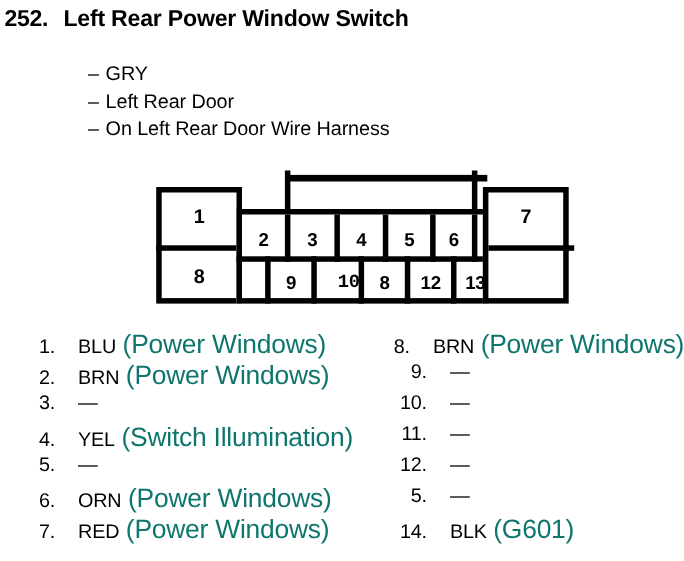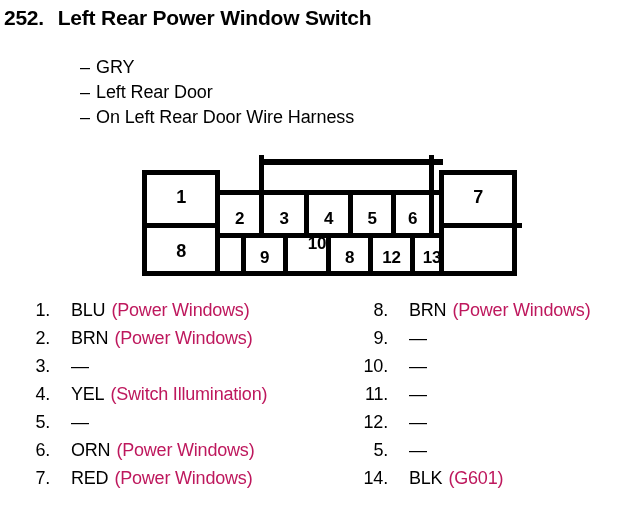--- a/index.html
+++ b/index.html
@@ -191,22 +191,22 @@
     font-size: 18px;
     letter-spacing: -0.2px;
   }
   .pin-name {
     margin-left: 21px;
     font-size: 18px;
     letter-spacing: -0.2px;
   }
   .pin-desc {
     margin-left: 6px;
-    font-size: 18px;
-    color: #be185d;
+    font-size: 24px;
+    color: #0f766e;
     letter-spacing: -0.2px;
   }
 </style>
 </head>
 <body>
 
 <div class="header">
   <div class="title-row">
     <span class="title-number">252.</span>
     <span class="title-text">Left Rear Power Window Switch</span>
@@ -251,21 +251,21 @@
   <div class="pin big" style="left:0px;  top:94px; width:78px;">8</div>
   <div class="pin big" style="left:297px;top:40px; width:78px;">7</div>
 
   <div class="pin" style="left:78px;  top:62px; width:39px;">2</div>
   <div class="pin" style="left:122px; top:62px; width:40px;">3</div>
   <div class="pin" style="left:167px; top:62px; width:39px;">4</div>
   <div class="pin" style="left:211px; top:62px; width:38px;">5</div>
   <div class="pin" style="left:254px; top:62px; width:33px;">6</div>
 
   <div class="pin" style="left:104px; top:101px; width:37px;">9</div>
-  <div class="pin" style="left:146px; top:87px; width:58px;">10</div>
+  <div class="pin" style="left:146px; top:101px; width:58px;font-family:Liberation Mono, monospace;">10</div>
   <div class="pin" style="left:189px; top:101px; width:37px;">8</div>
   <div class="pin" style="left:231px; top:101px; width:37px;">12</div>
   <div class="pin" style="left:273px; top:101px; width:34px;">13</div>
 </div>
 
 <div class="pinlist">
 
   <div class="col col-left">
     <div class="pin-row">
       <span class="pin-idx">1.</span>

